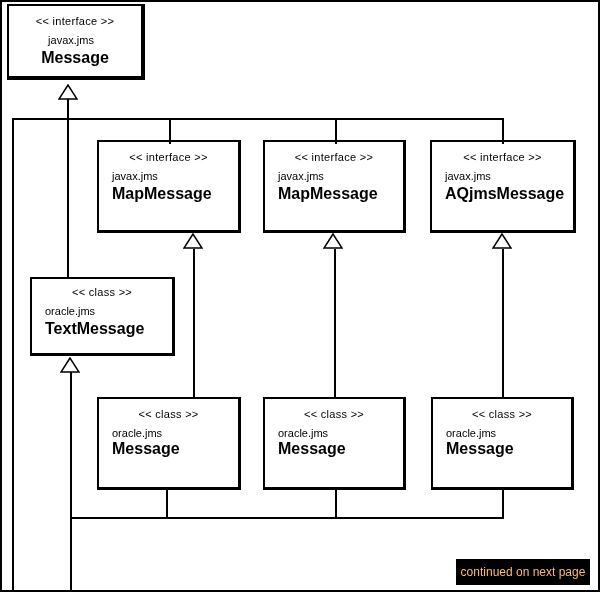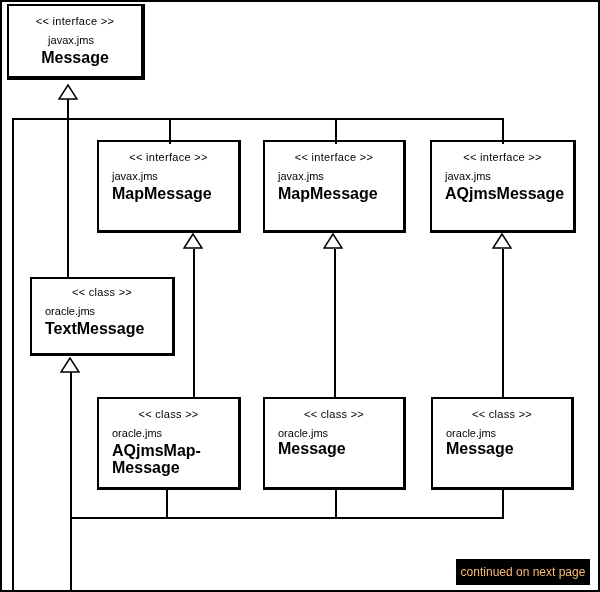--- a/index.html
+++ b/index.html
@@ -57,21 +57,20 @@
 
   <div class="box" style="left:28px;top:275px;width:145px;height:79px;">
     <div class="stereo" style="margin-top:7px;">&lt;&lt; class &gt;&gt;</div>
     <div class="pkg">oracle.jms</div>
     <div class="cls">TextMessage</div>
   </div>
 
   <div class="box" style="left:95px;top:395px;width:144px;height:93px;">
     <div class="stereo">&lt;&lt; class &gt;&gt;</div>
     <div class="pkg">oracle.jms</div>
-    <div class="cls">AQjmsMap-</div>
     <div class="cls2">Message</div>
   </div>
 
   <div class="box" style="left:261px;top:395px;width:143px;height:93px;">
     <div class="stereo">&lt;&lt; class &gt;&gt;</div>
     <div class="pkg">oracle.jms</div>
     <div class="cls2">Message</div>
   </div>
 
   <div class="box" style="left:429px;top:395px;width:143px;height:93px;">

